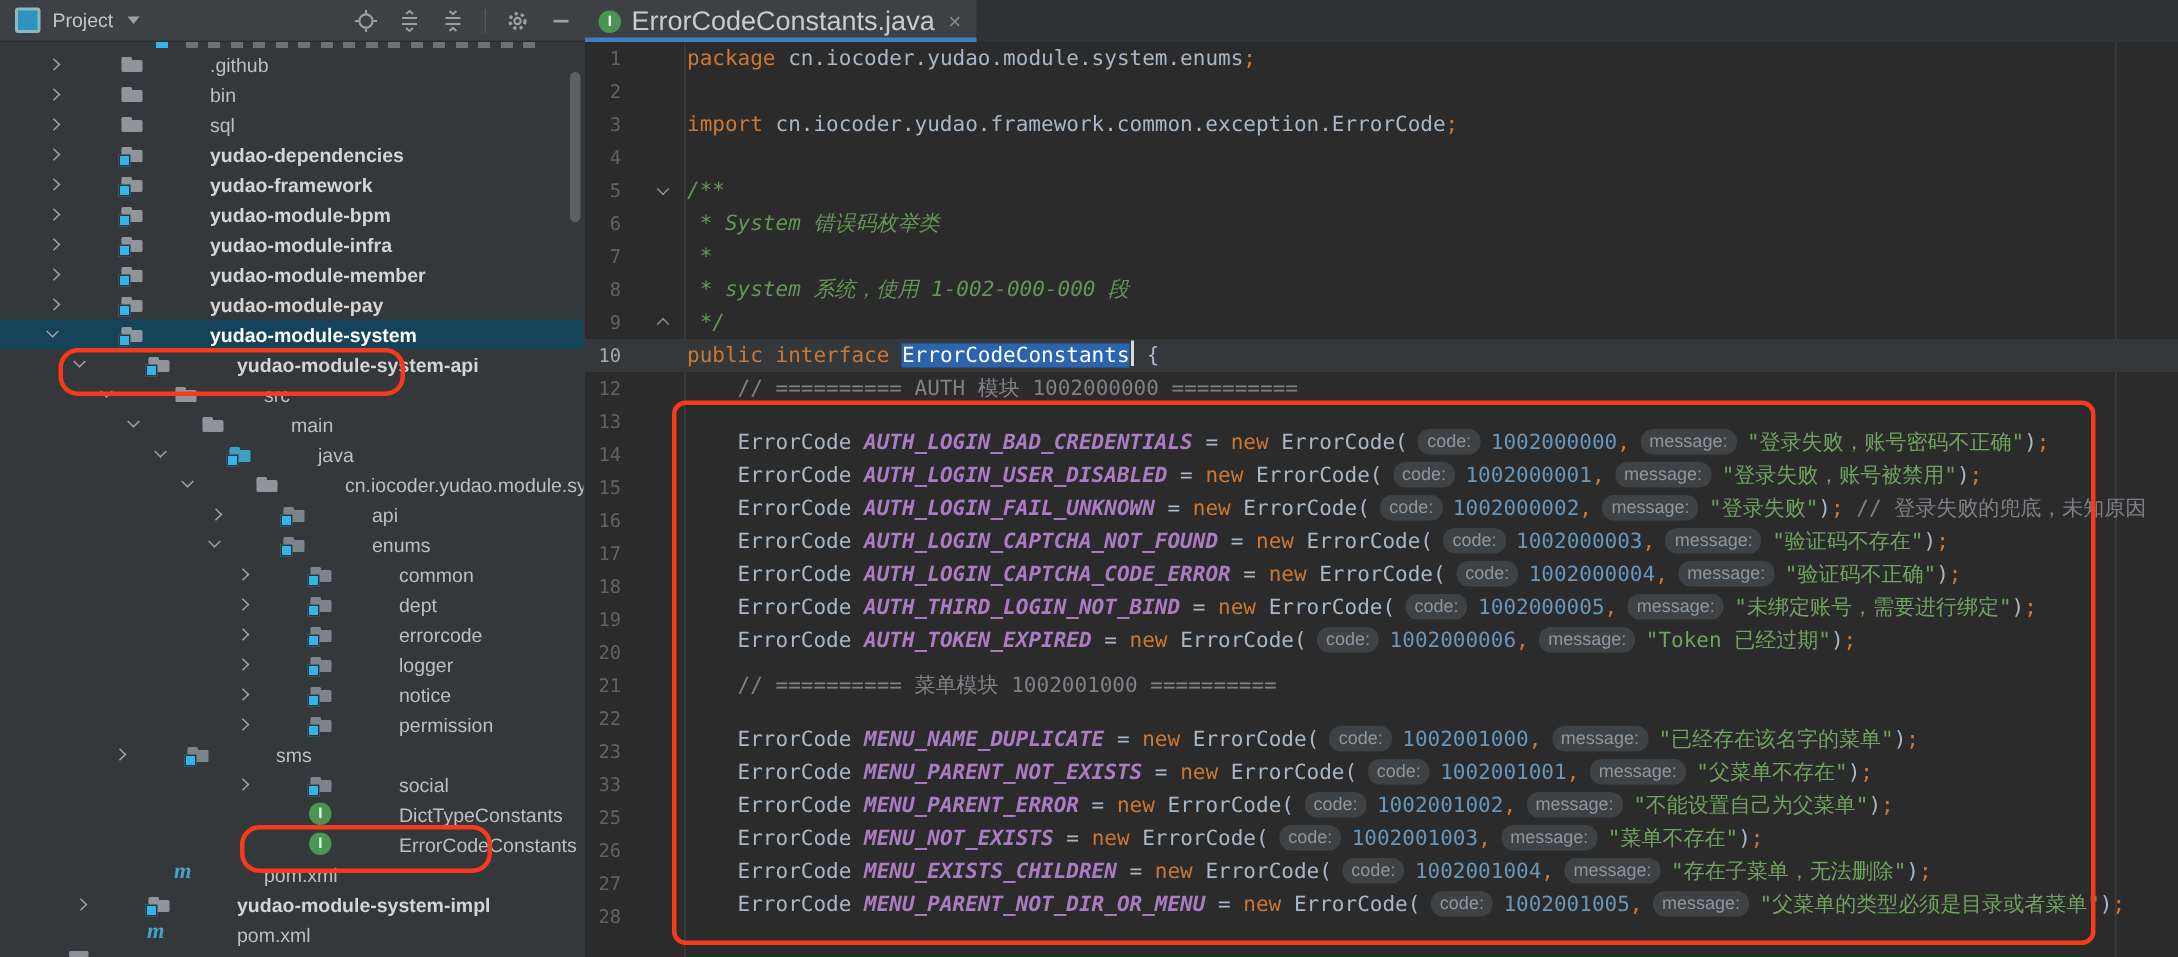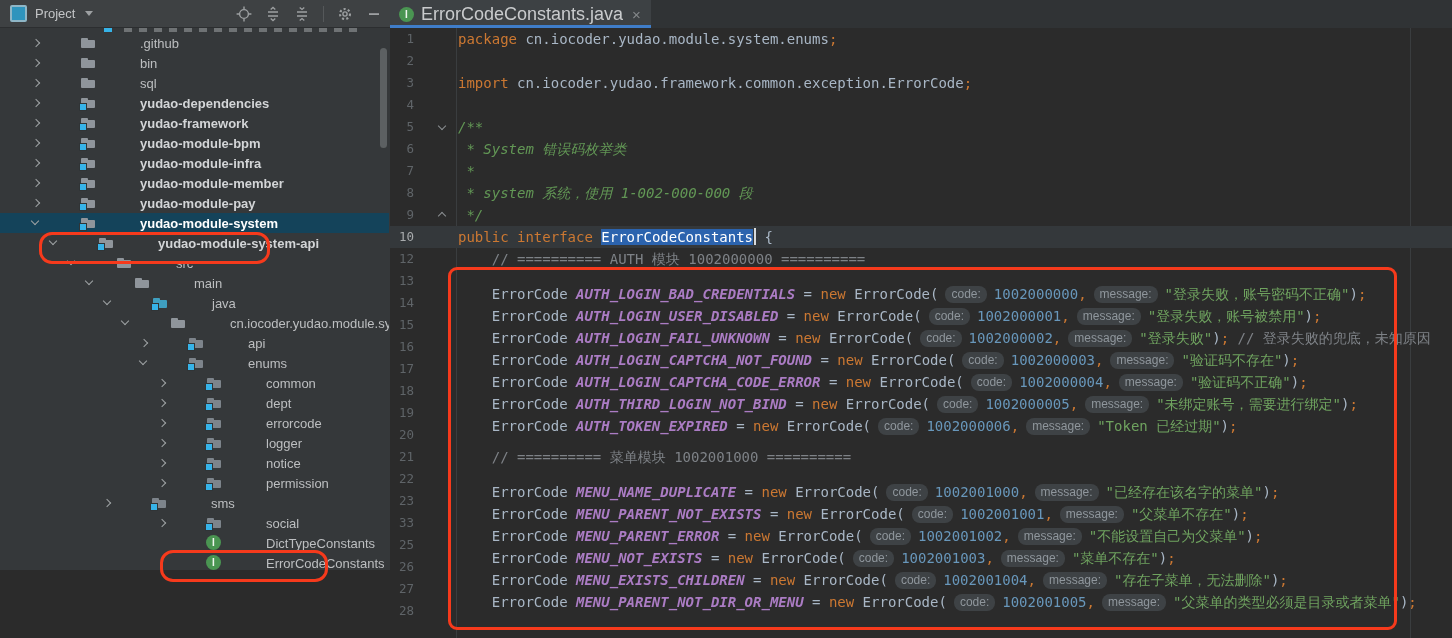--- a/index.html
+++ b/index.html
@@ -1,20 +1,20 @@
 <!DOCTYPE html>
 <html><head>
 <meta charset="utf-8">
 <style>
   html,body{margin:0;padding:0;background:#2b2b2b;}
   .app{position:relative;width:1452px;height:638px;overflow:hidden;background:#2b2b2b;
        font-family:"Liberation Sans",sans-serif;-webkit-font-smoothing:antialiased;}
 
   
-  .left-panel{position:absolute;left:0;top:0;width:390px;height:570px;background:#35383a;
+  .left-panel{position:absolute;left:0;top:0;width:390px;height:638px;background:#35383a;
               border-right:1px solid #26282a;}
   .panel-header{position:absolute;left:0;top:0;width:100%;height:28px;background:#3e4143;
                 border-bottom:1px solid #2c2e30;display:flex;align-items:center;box-sizing:border-box;
                 padding:0 8px 0 10px;}
   .proj-icon{width:13px;height:13px;border:2px solid #8fb6c6;background:#2e94bd;border-radius:2px;
              flex:0 0 auto;}
   .ptitle{color:#c3c5c7;font-size:13px;margin-left:8px;}
   .dd-caret{width:0;height:0;border-left:4px solid transparent;border-right:4px solid transparent;
             border-top:5px solid #9da0a2;margin-left:10px;}
   .hdr-spacer{flex:1;}
@@ -330,21 +330,21 @@
         </div>
         <div class="tree-row" style="padding-left: 154px;">
           <span class="chev col"></span>
           <span class="ticon pkg">
             <span class="f-tab"></span>
             <span class="f-body"></span>
             <span class="badge"></span>
           </span>
           <span class="tlabel">permission</span>
         </div>
-        <div class="tree-row" style="padding-left: 99px;">
+        <div class="tree-row" style="padding-left: 72px;">
           <span class="chev col"></span>
           <span class="ticon pkg">
             <span class="f-tab"></span>
             <span class="f-body"></span>
             <span class="badge"></span>
           </span>
           <span class="tlabel">sms</span>
         </div>
         <div class="tree-row" style="padding-left: 154px;">
           <span class="chev col"></span>

